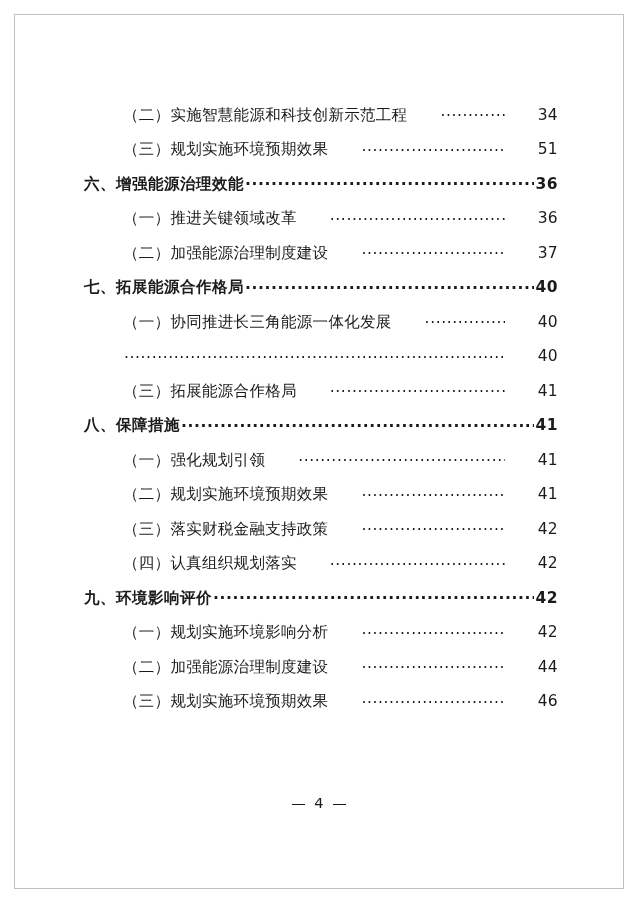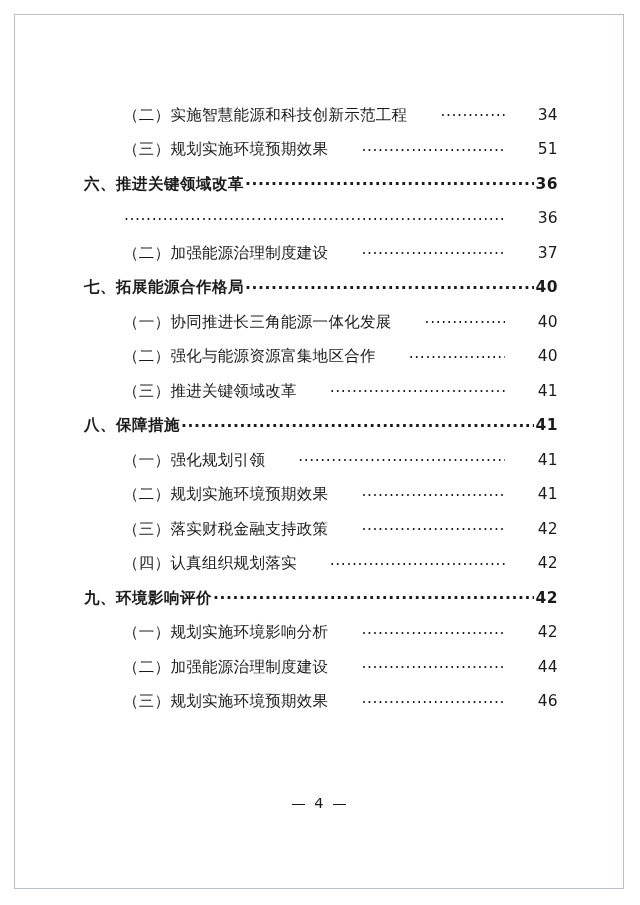--- a/index.html
+++ b/index.html
@@ -101,50 +101,50 @@
         <span class="toc-label">（二）实施智慧能源和科技创新示范工程</span>
         <span class="toc-dots"></span>
         <span class="toc-page">34</span>
       </div>
       <div class="toc-row level2">
         <span class="toc-label">（三）规划实施环境预期效果</span>
         <span class="toc-dots"></span>
         <span class="toc-page">51</span>
       </div>
       <div class="toc-row level1">
-        <span class="toc-label">六、推进关键领域改革</span>
+        <span class="toc-label">六、增强能源治理效能</span>
         <span class="toc-dots"></span>
         <span class="toc-page">36</span>
       </div>
       <div class="toc-row level2">
+        <span class="toc-label">（一）推进关键领域改革</span>
         <span class="toc-dots"></span>
         <span class="toc-page">36</span>
       </div>
       <div class="toc-row level2">
         <span class="toc-label">（二）加强能源治理制度建设</span>
         <span class="toc-dots"></span>
         <span class="toc-page">37</span>
       </div>
       <div class="toc-row level1">
         <span class="toc-label">七、拓展能源合作格局</span>
         <span class="toc-dots"></span>
         <span class="toc-page">40</span>
       </div>
       <div class="toc-row level2">
         <span class="toc-label">（一）协同推进长三角能源一体化发展</span>
         <span class="toc-dots"></span>
         <span class="toc-page">40</span>
       </div>
       <div class="toc-row level2">
-        <span class="toc-label">（二）强化与能源资源富集地区合作</span>
         <span class="toc-dots"></span>
         <span class="toc-page">40</span>
       </div>
       <div class="toc-row level2">
-        <span class="toc-label">（三）推进关键领域改革</span>
+        <span class="toc-label">（三）拓展能源合作格局</span>
         <span class="toc-dots"></span>
         <span class="toc-page">41</span>
       </div>
       <div class="toc-row level1">
         <span class="toc-label">八、保障措施</span>
         <span class="toc-dots"></span>
         <span class="toc-page">41</span>
       </div>
       <div class="toc-row level2">
         <span class="toc-label">（一）强化规划引领</span>

